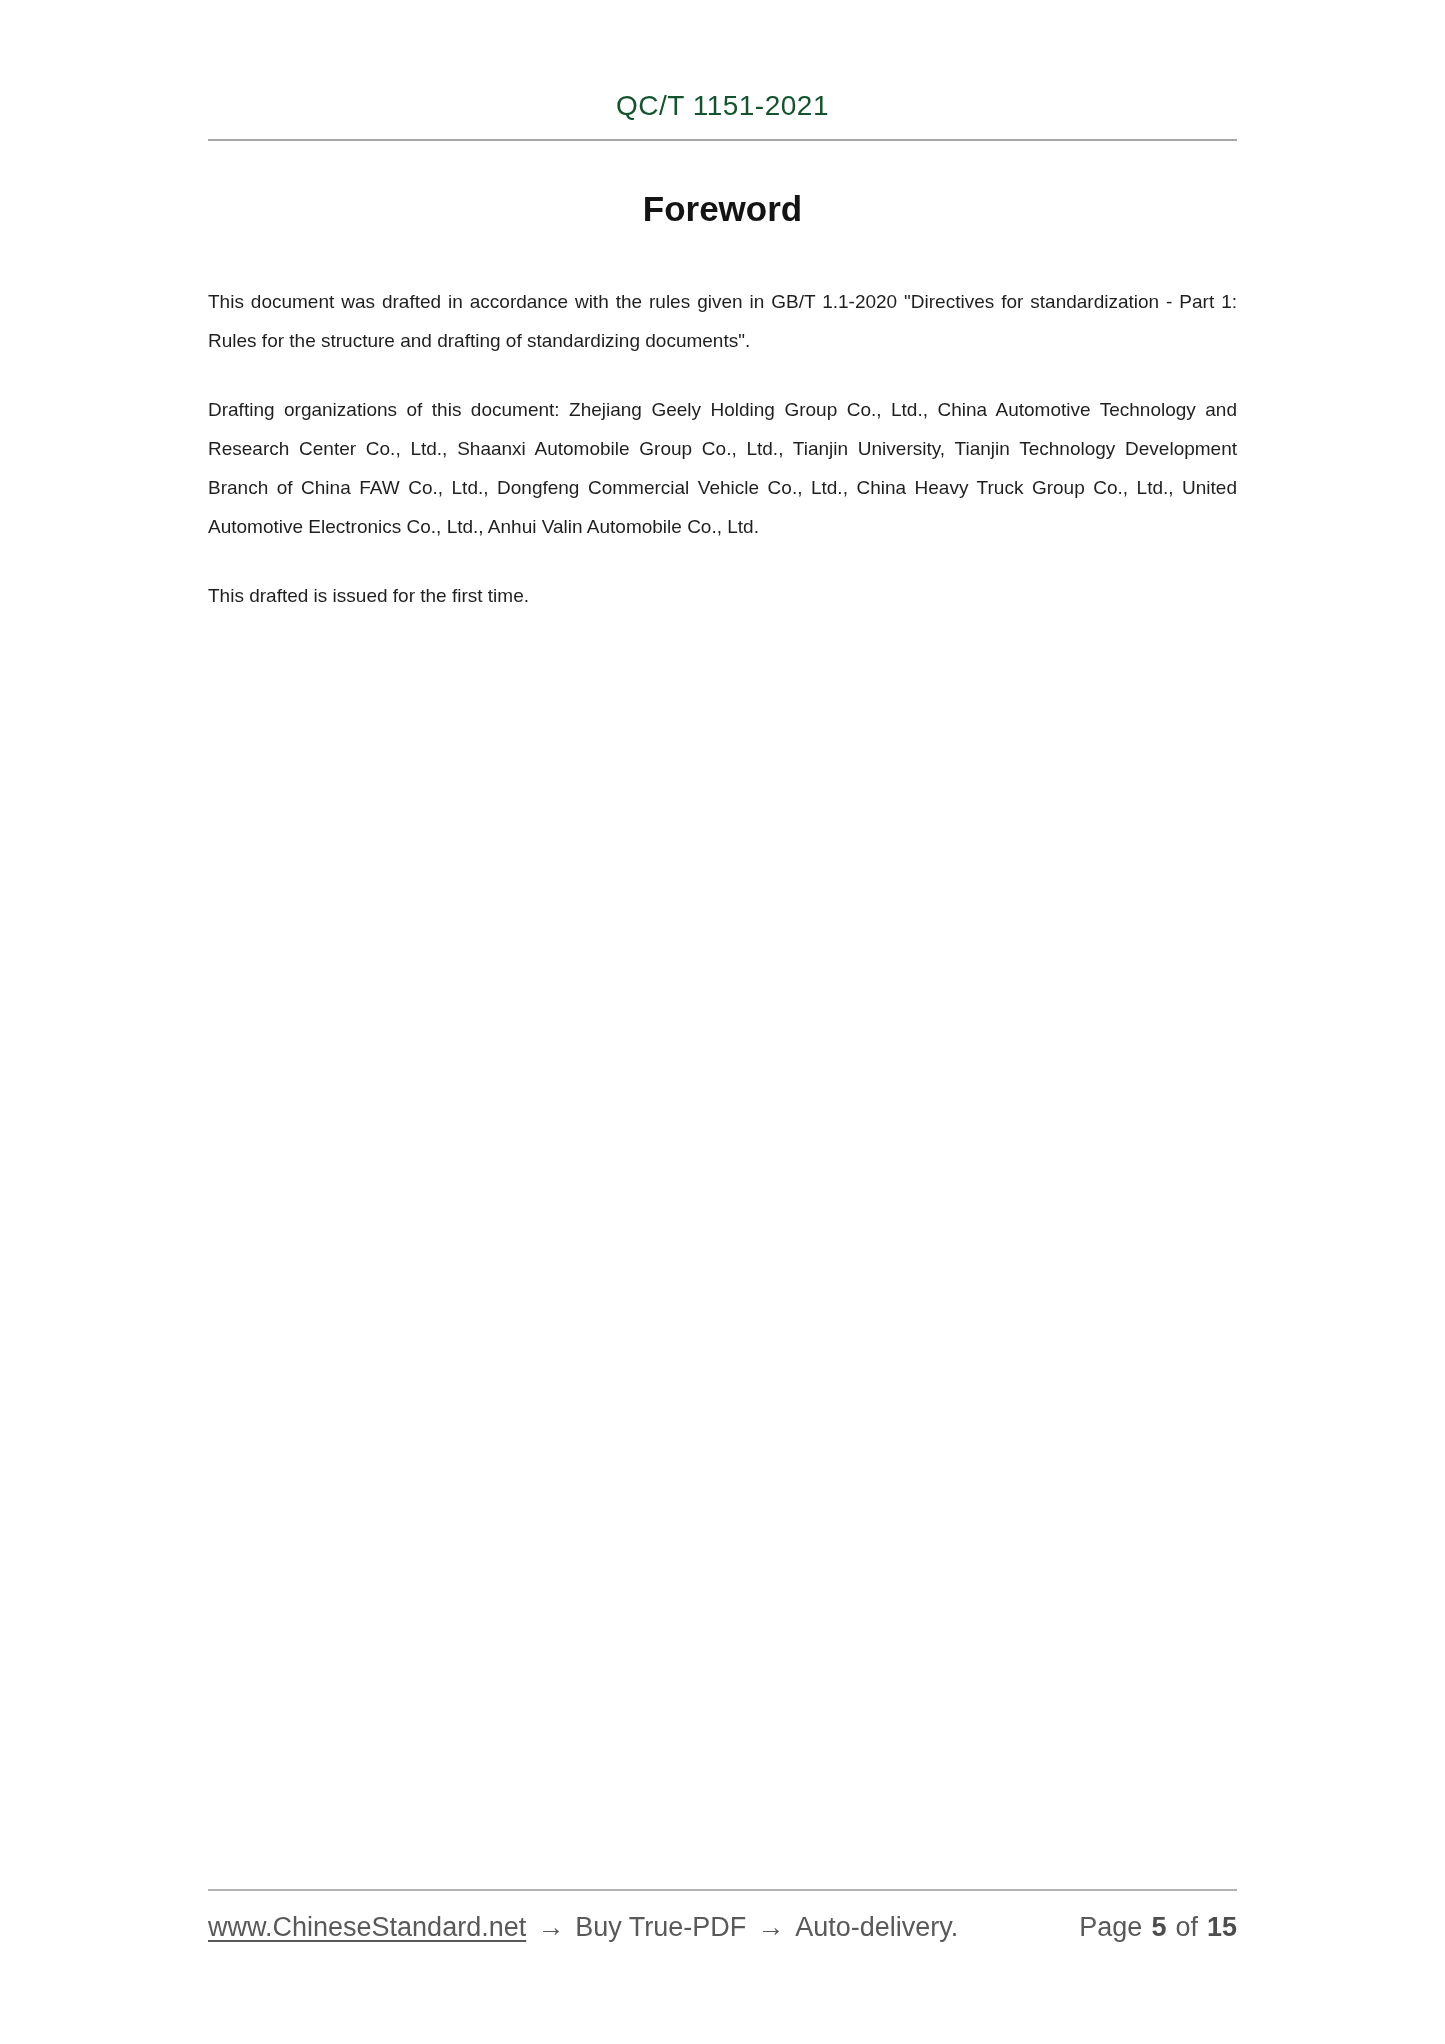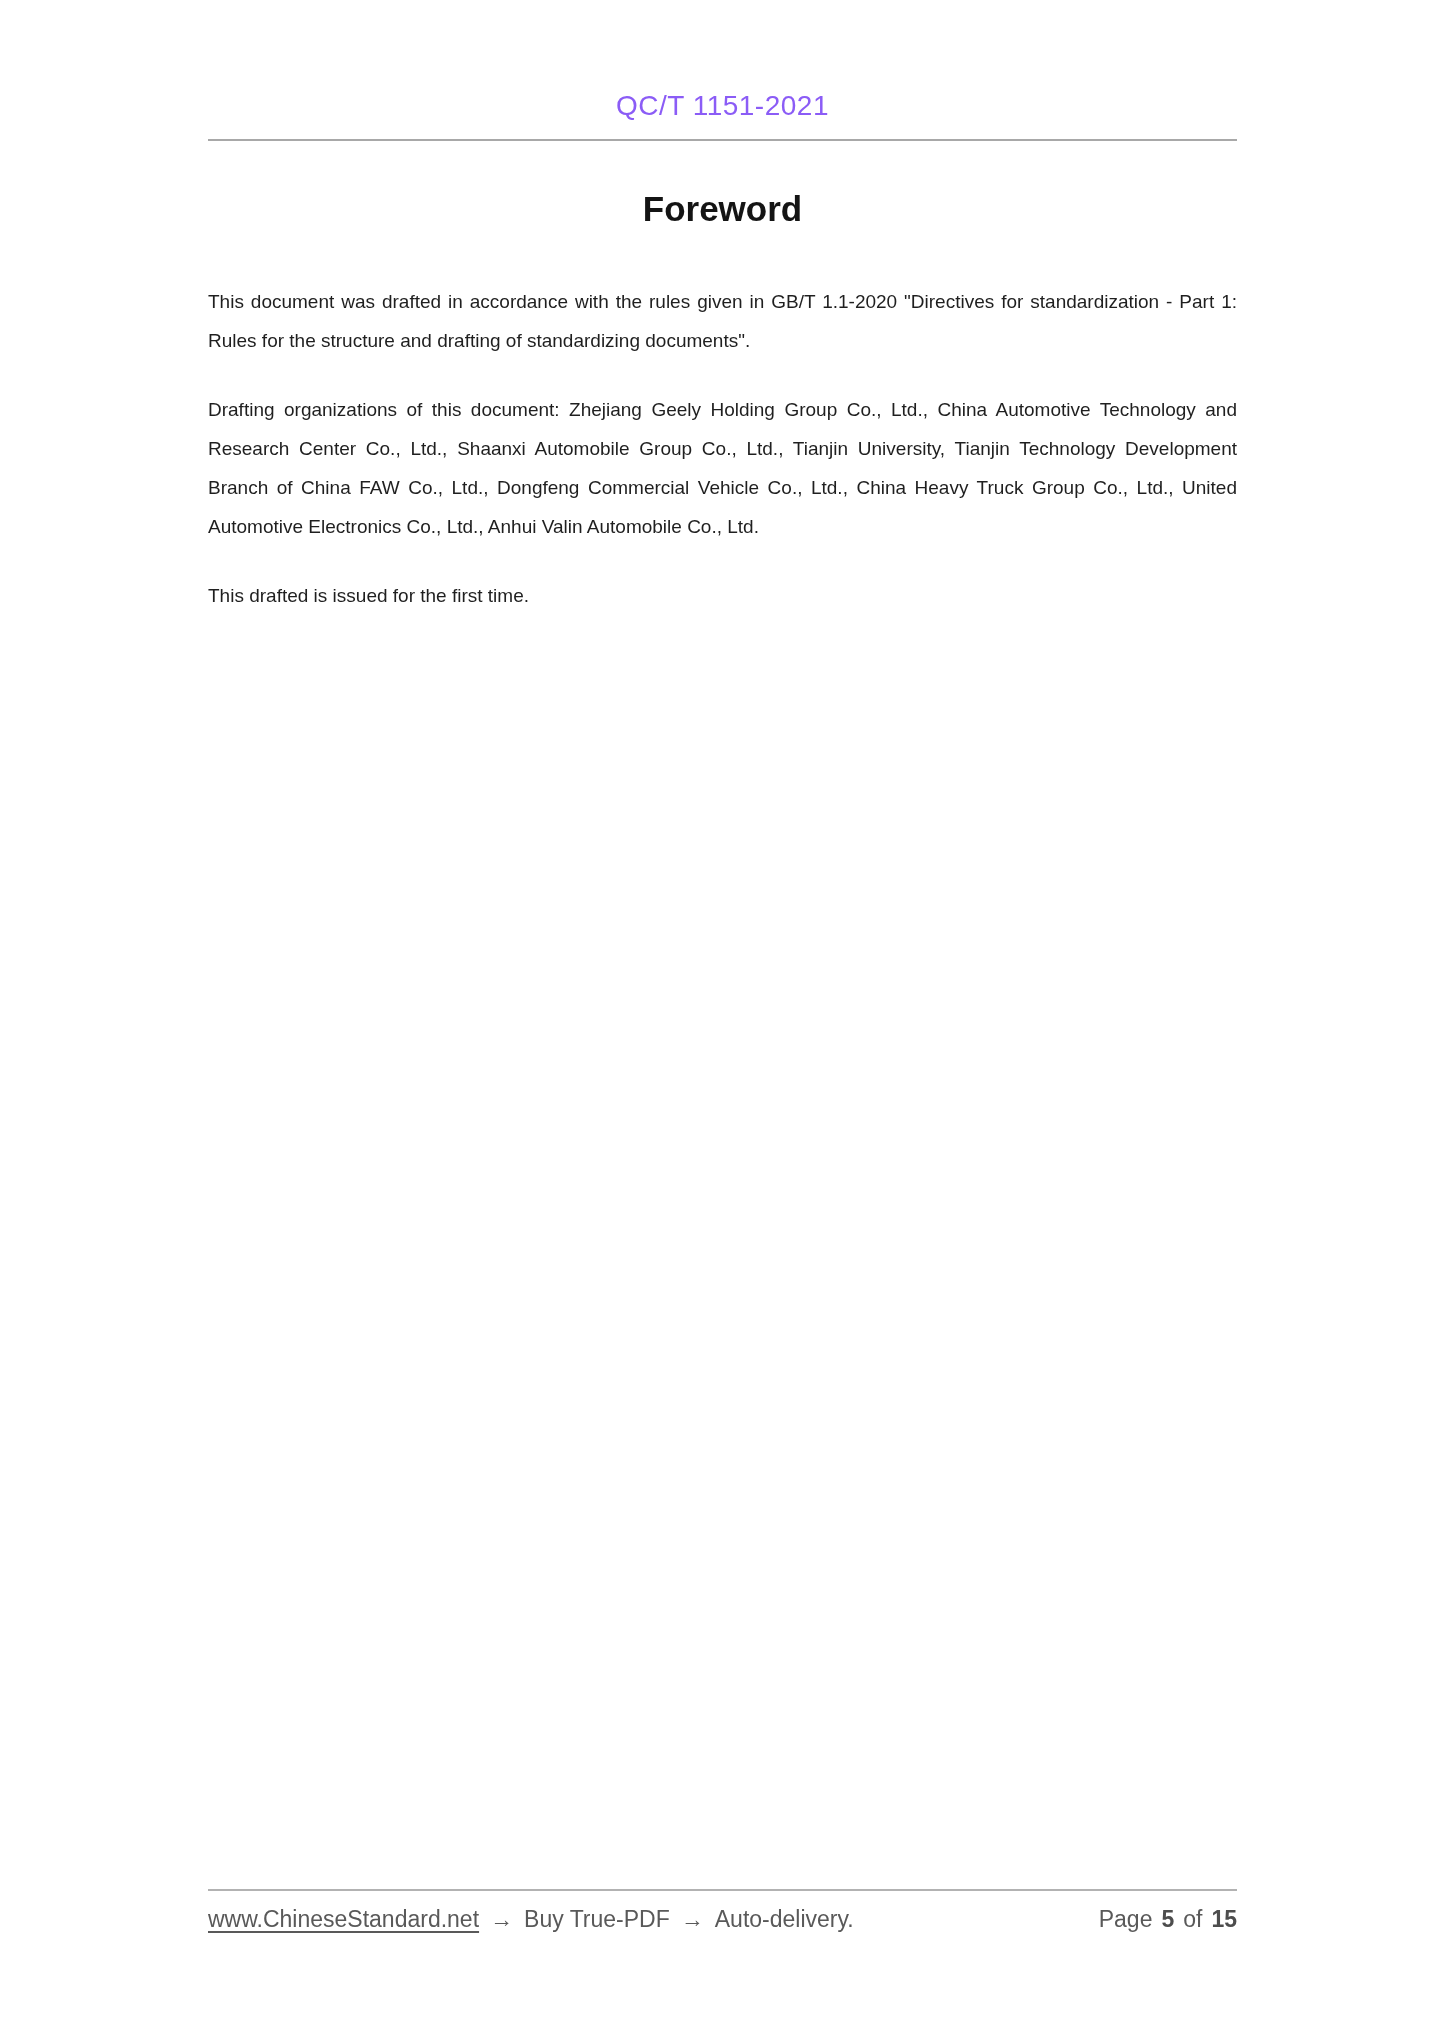--- a/index.html
+++ b/index.html
@@ -16,21 +16,21 @@
 
   .content-col {
     padding: 0 208px;
   }
 
   
   .doc-number {
     padding-top: 90px;
     text-align: center;
     font-size: 28px;
-    color: #8b5cf6;
+    color: #14532d;
     letter-spacing: 0.5px;
   }
   .header-rule {
     margin-top: 17px;
     border: none;
     border-top: 2px solid #a8a8a8;
   }
 
   
   .page-title {
@@ -58,25 +58,25 @@
     position: absolute;
     left: 208px;
     right: 208px;
     top: 1889px;
   }
   .footer-rule {
     border: none;
     border-top: 2px solid #b2b2b2;
   }
   .footer-row {
-    margin-top: 15px;
+    margin-top: 21px;
     display: flex;
     justify-content: space-between;
     align-items: baseline;
-    font-size: 23px;
+    font-size: 27px;
     color: #595959;
     text-align: right;
   }
   .footer-left { display: flex; gap: 11px; align-items: baseline; white-space: nowrap; }
   .footer-left a {
     color: #595959;
     text-decoration: underline;
     text-underline-offset: 4px;
     cursor: pointer;
   }

